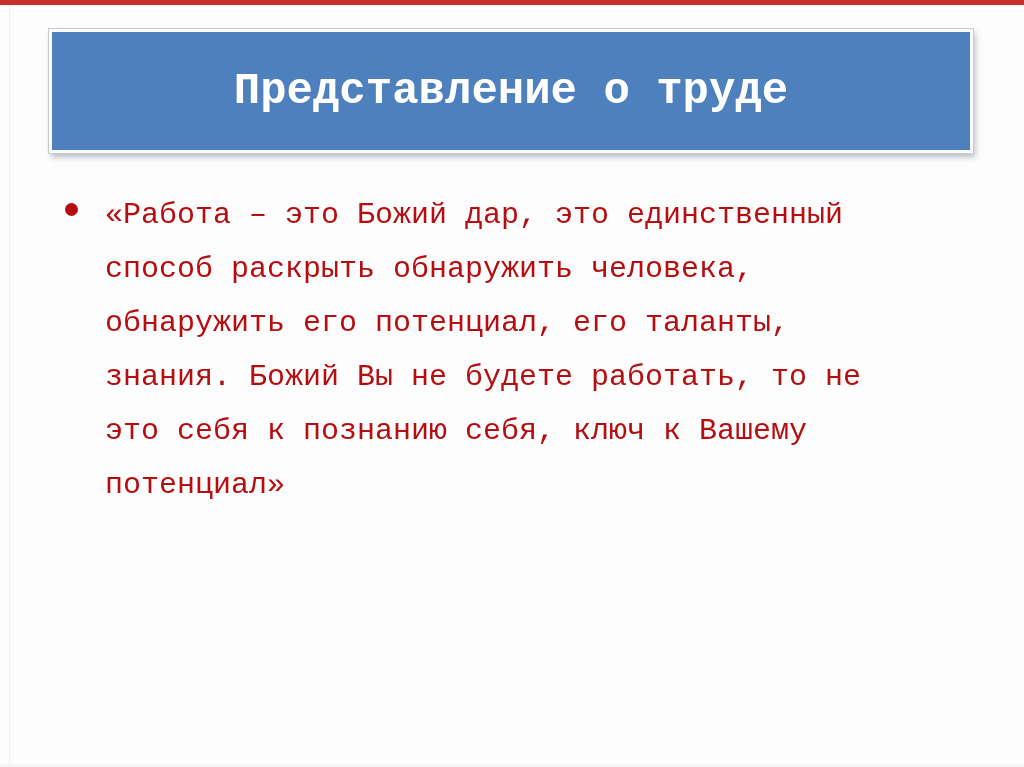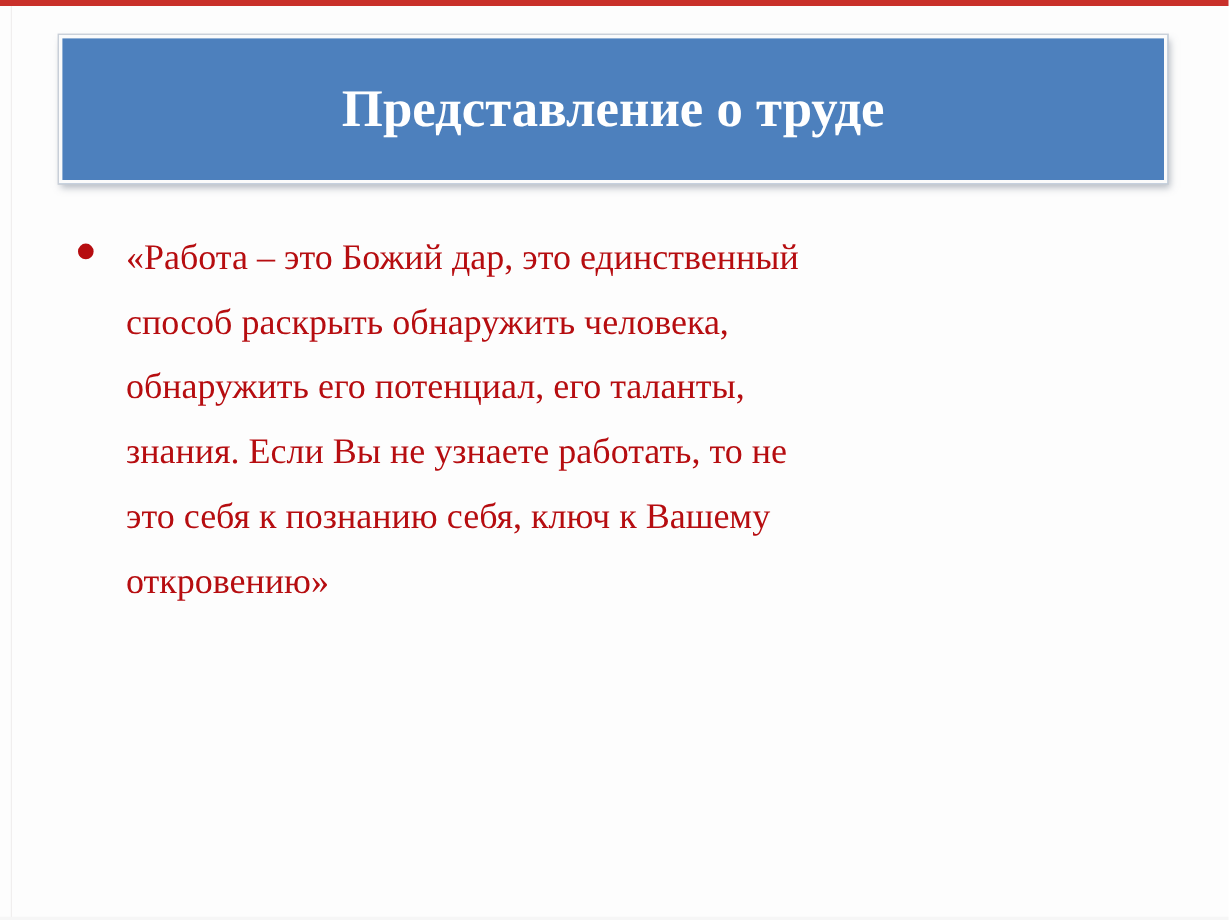--- a/index.html
+++ b/index.html
@@ -6,21 +6,21 @@
     margin: 0;
     padding: 0;
     background: #ffffff;
   }
   .slide {
     position: relative;
     width: 1024px;
     height: 767px;
     background: #fdfdfd;
     overflow: hidden;
-    font-family: Liberation Serif, serif;
+    font-family: Liberation Mono, monospace;
   }
   
   .edge-left {
     position: absolute;
     left: 9px; top: 0;
     width: 1px; height: 100%;
     background: #f0eeee;
   }
   .edge-bottom {
     position: absolute;
@@ -88,17 +88,17 @@
   <div class="title-box">
     <div class="title-line">Представление о труде</div>
   </div>
 
   <span class="bullet-dot"></span>
 
   <div class="quote">
       <div class="quote-line">«Работа – это Божий дар, это единственный</div>
       <div class="quote-line">способ раскрыть обнаружить человека,</div>
       <div class="quote-line">обнаружить его потенциал, его таланты,</div>
-      <div class="quote-line">знания. Если Вы не узнаете работать, то не</div>
+      <div class="quote-line">знания. Божий Вы не будете работать, то не</div>
       <div class="quote-line">это себя к познанию себя, ключ к Вашему</div>
-      <div class="quote-line">откровению»</div>
+      <div class="quote-line">потенциал»</div>
     </div>
 </div>
 
 </body></html>

